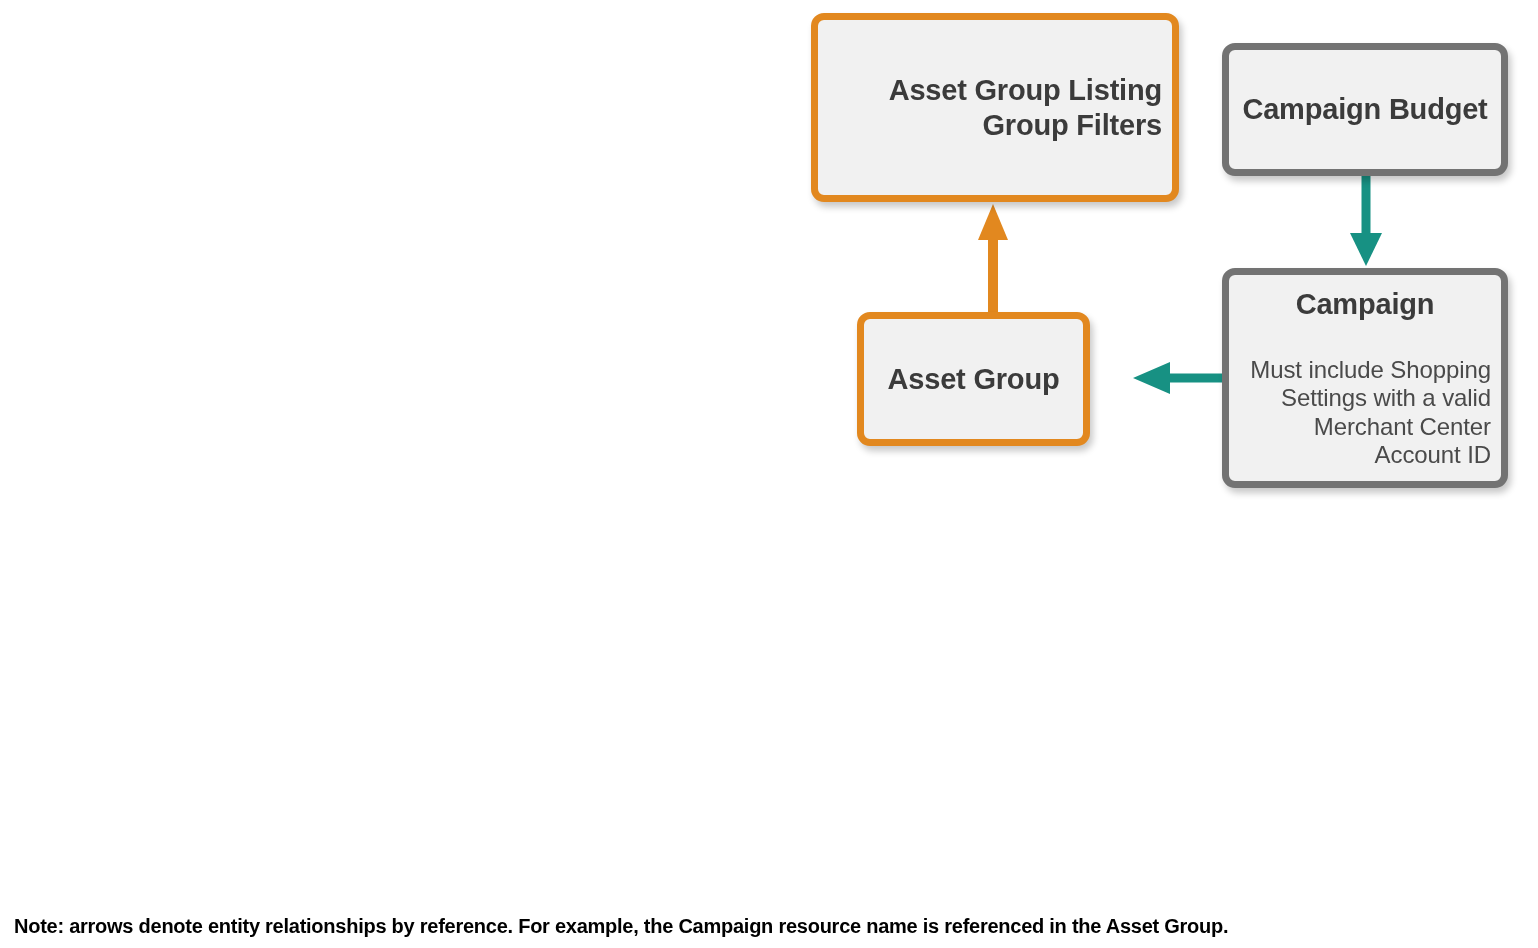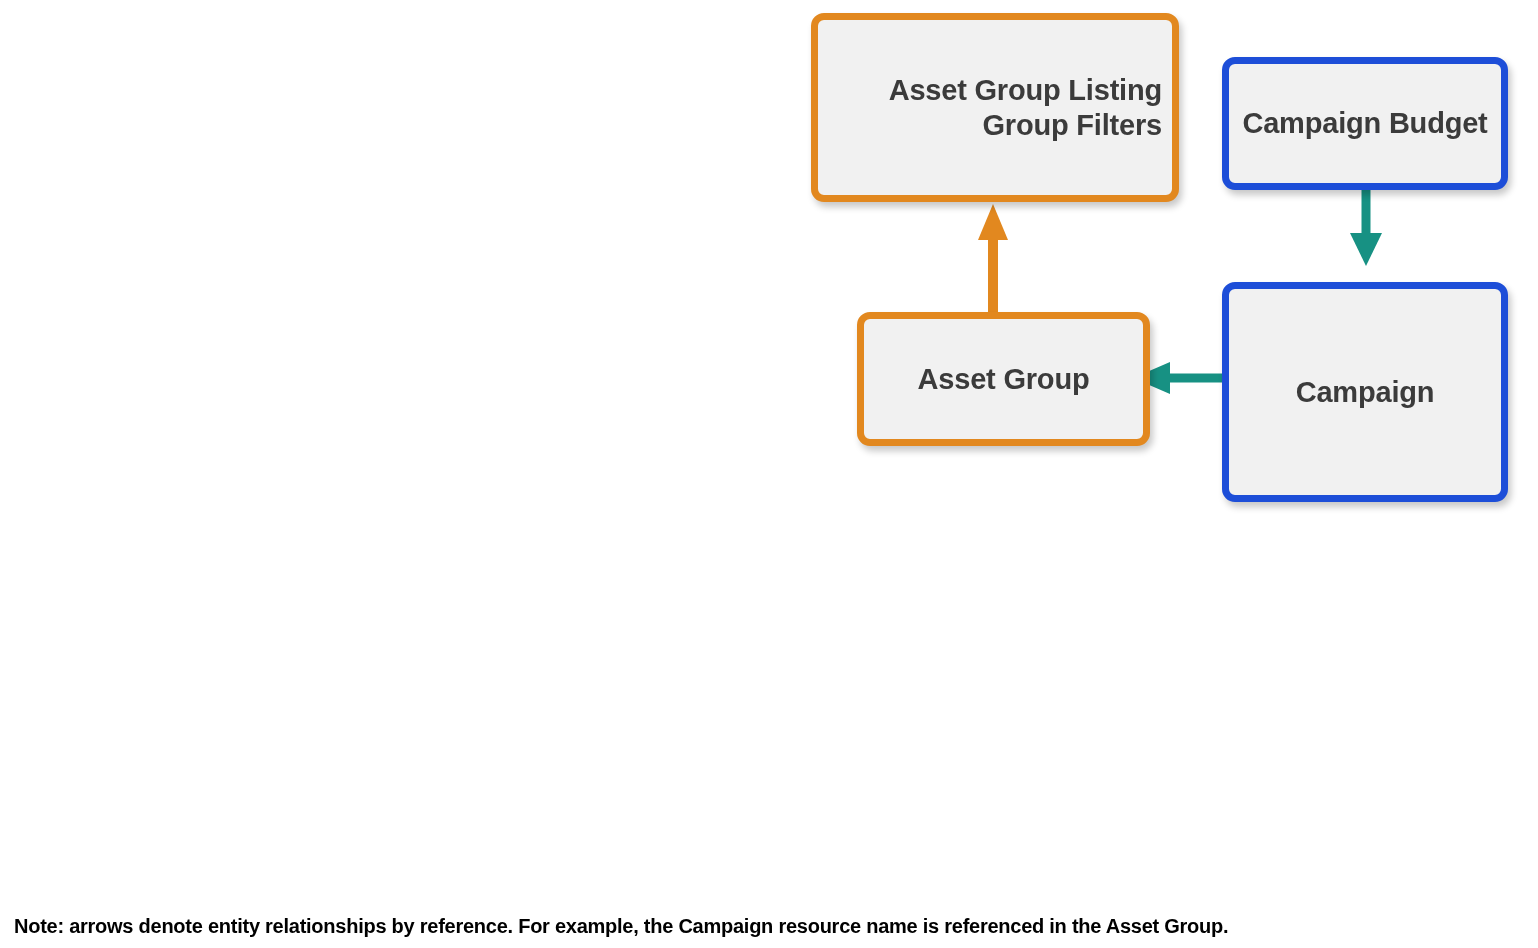--- a/index.html
+++ b/index.html
@@ -30,42 +30,42 @@
     border-radius: 13px;
     display: flex;
     flex-direction: column;
     align-items: center;
     justify-content: center;
     text-align: right;
     box-shadow: 3px 5px 7px rgba(0,0,0,0.22);
     padding: 19px 10px;
   }
   .node.orange { border: 7px solid #e2881f; }
-  .node.teal   { border: 7px solid #1d4ed8; margin-top: 14px; }
+  .node.teal   { border: 7px solid #737373; }
 
   .node-title {
     font-size: 29px;
     font-weight: bold;
     line-height: 1.18;
     color: #3b3b3b;
     letter-spacing: -0.2px;
   }
   .node-desc {
     font-size: 24px;
     font-weight: normal;
     line-height: 1.18;
     color: #4a4a4a;
     margin-top: 7px;
     letter-spacing: -0.1px;
   }
 
   
   #node-aglgf   { left: 811px; top: 13px;  width: 368px; height: 189px; }
   #node-budget  { left: 1222px; top: 43px;  width: 286px; height: 133px; }
-  #node-agroup  { left: 857px; top: 312px; width: 293px; height: 134px; }
+  #node-agroup  { left: 857px; top: 312px; width: 233px; height: 134px; }
   #node-campaign{ left: 1222px; top: 268px; width: 286px; height: 220px; gap: 28px; }
 
   #footer-note {
     position: absolute;
     left: 14px;
     top: 915px;
     font-size: 20px;
     font-weight: bold;
     color: #000000;
     letter-spacing: -0.25px;
@@ -100,15 +100,16 @@
 <div class="node teal" id="node-budget">
   <div class="node-title">Campaign Budget</div>
 </div>
 
 <div class="node orange" id="node-agroup">
   <div class="node-title">Asset Group</div>
 </div>
 
 <div class="node teal" id="node-campaign">
   <div class="node-title">Campaign</div>
+  <div class="node-desc">Must include Shopping Settings with a valid Merchant Center Account ID</div>
 </div>
 
 <div id="footer-note">Note: arrows denote entity relationships by reference. For example, the Campaign resource name is referenced in the Asset Group.</div>
 
 </body></html>

